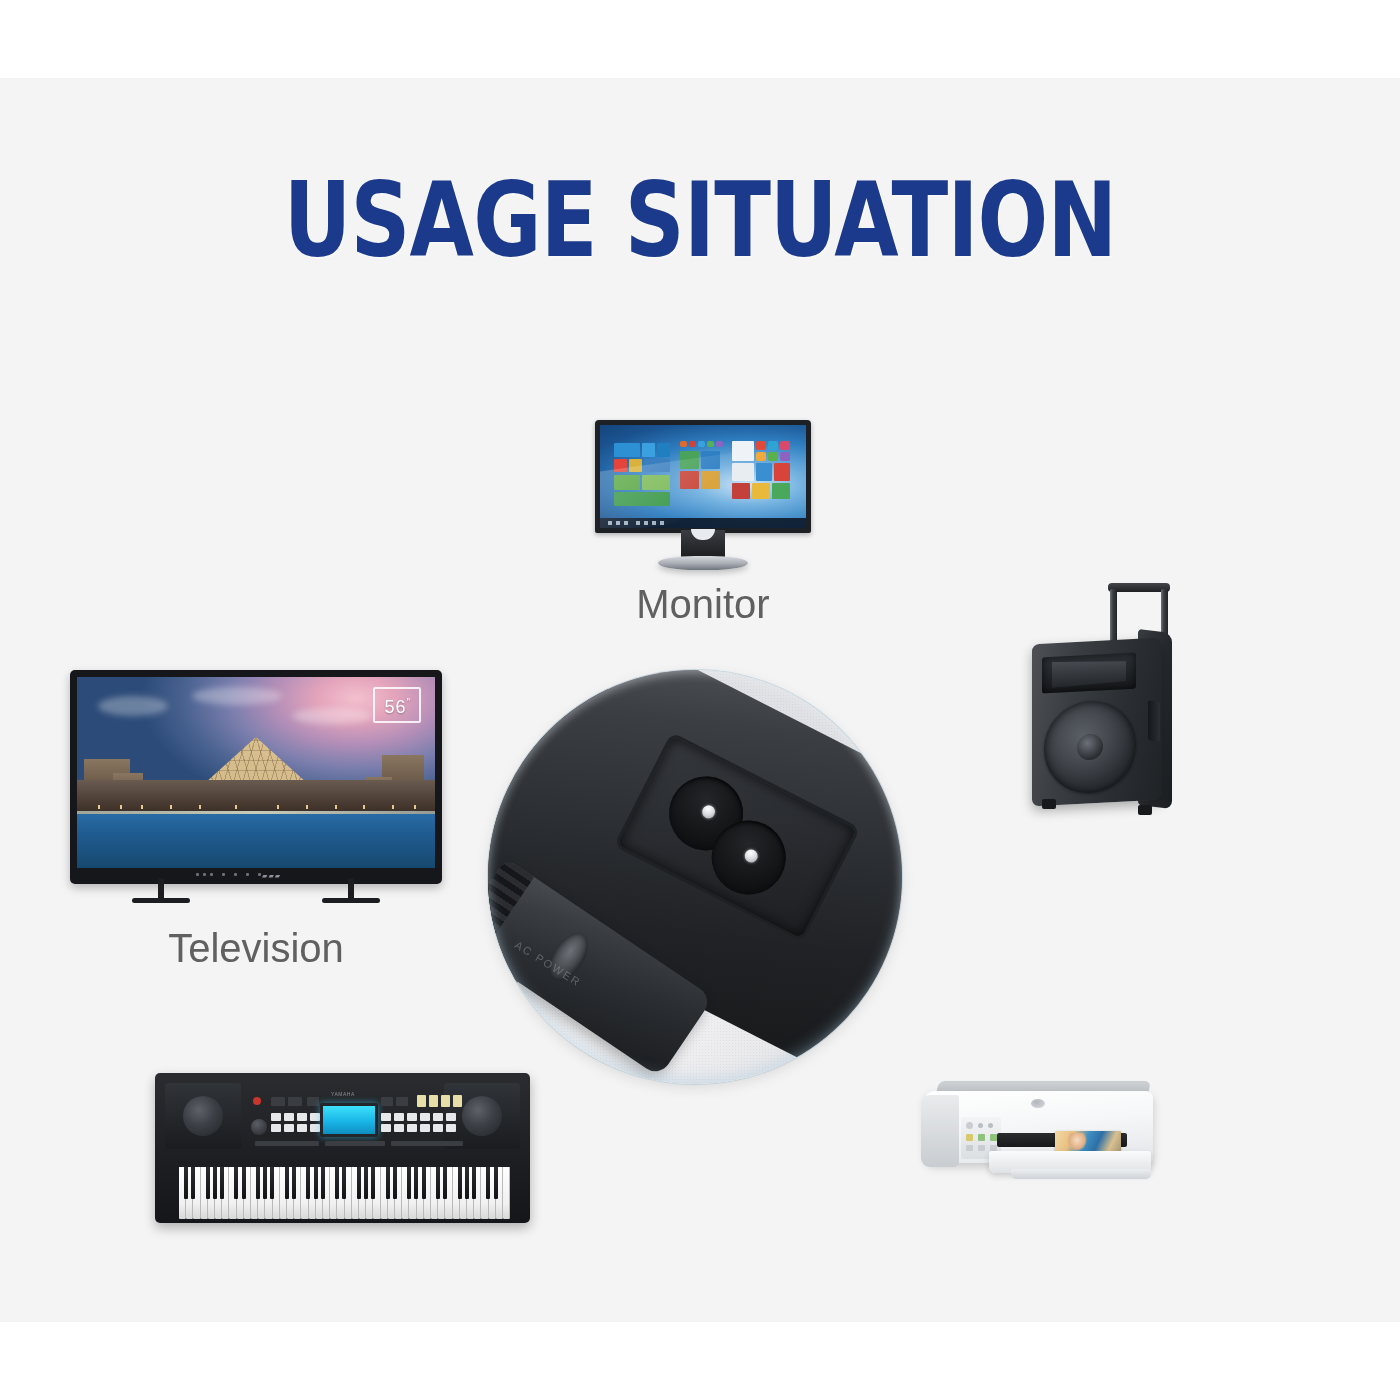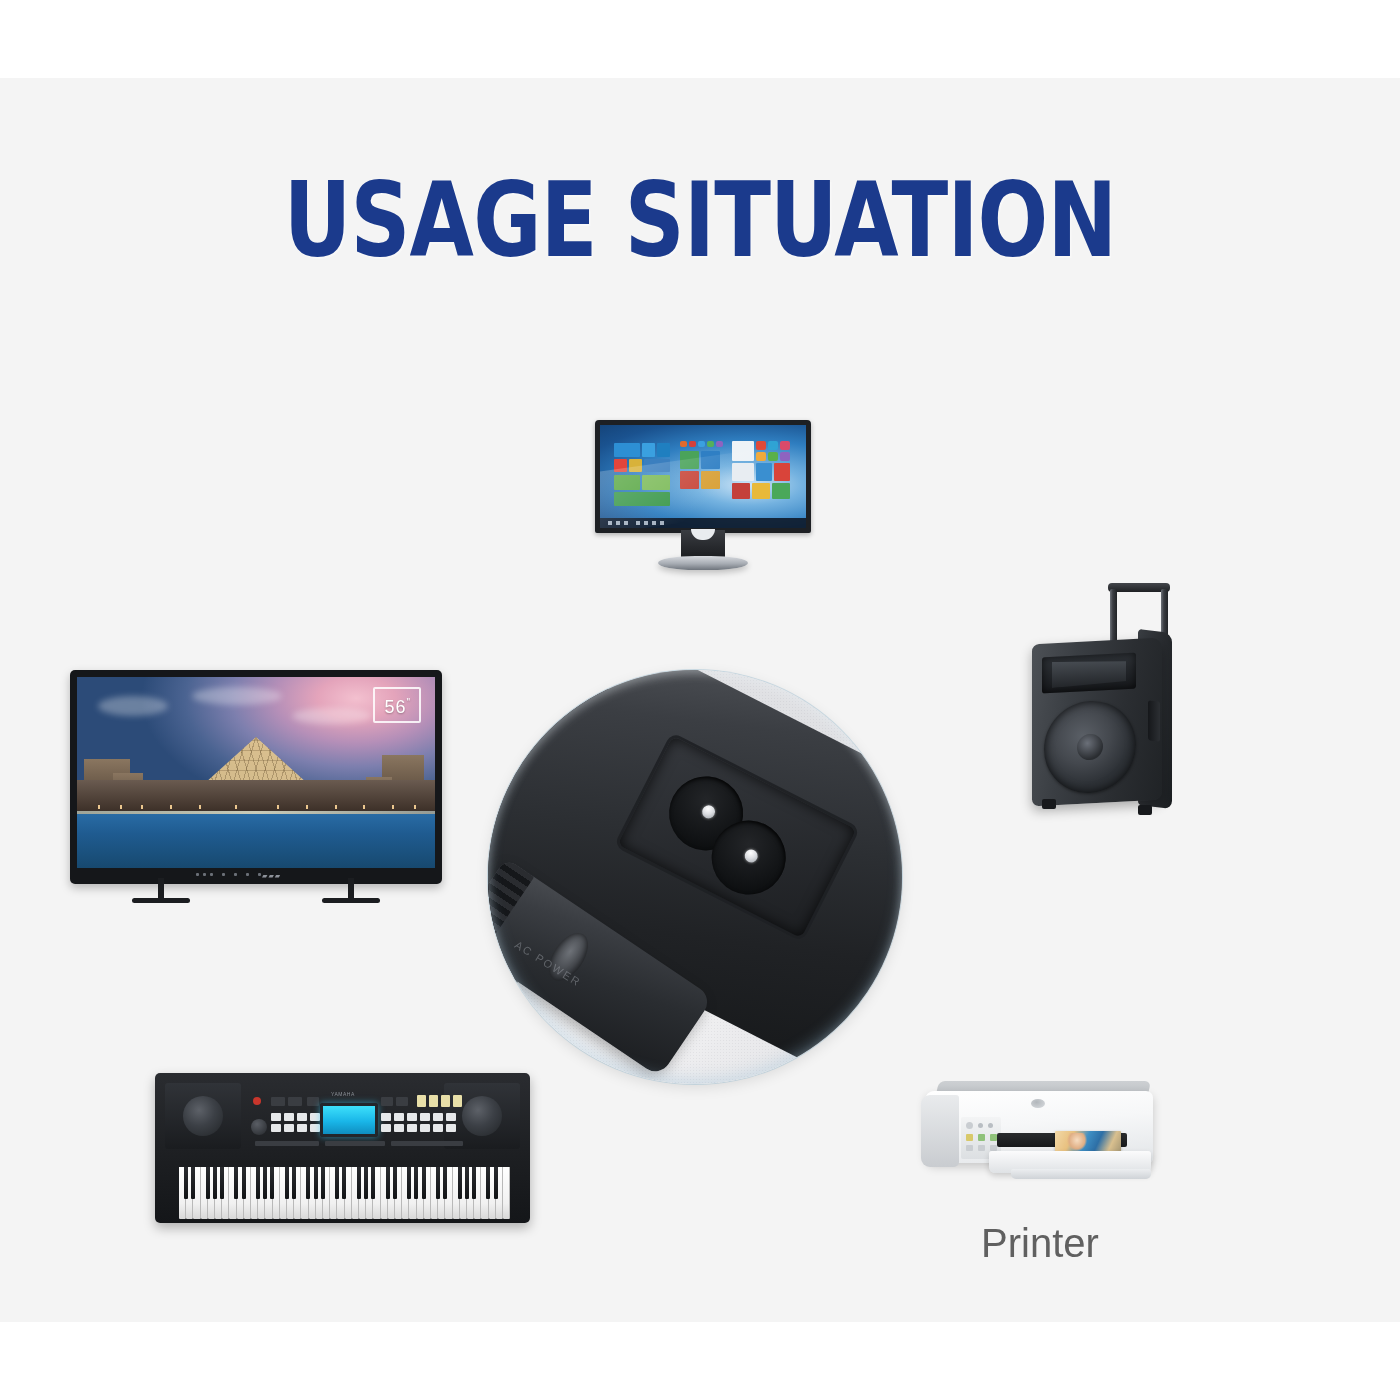--- a/index.html
+++ b/index.html
@@ -506,20 +506,21 @@
             <span class="tb-dot" style="left:36px;"></span>
             <span class="tb-dot" style="left:44px;"></span>
             <span class="tb-dot" style="left:52px;"></span>
             <span class="tb-dot" style="left:60px;"></span>
           </div>
         </div>
       </div>
       <div class="mon-neck"></div>
       <div class="mon-base"></div>
     </div>
+    <div class="caption" id="monitor-caption">Monitor</div>
 
     <div class="item" id="tv-item">
       <div class="tv-frame">
         <div class="tv-screen">
           <div class="tv-sky"></div>
           <span class="cloud" style="left:6%;top:10%;width:70px;height:20px;"></span>
           <span class="cloud" style="left:32%;top:5%;width:90px;height:18px;"></span>
           <span class="cloud" style="left:60%;top:16%;width:80px;height:16px;"></span>
 
           <div class="bldg" style="left:2%;width:46px;height:52px;"></div>
@@ -560,20 +561,21 @@
           <span class="chin-dot" style="left:26px;"></span>
           <span class="chin-dot" style="left:38px;"></span>
           <span class="chin-dot" style="left:50px;"></span>
           <span class="chin-dot" style="left:62px;"></span>
         </div>
         <div class="tv-logo">▰▰▰</div>
       </div>
       <div class="tv-leg" style="left:88px;"></div>
       <div class="tv-leg" style="left:278px;"></div>
     </div>
+    <div class="caption" id="tv-caption">Television</div>
 
     <div class="item" id="amp-item">
       <div class="amp-handle-bar"></div>
       <div class="amp-rail" style="left:90px;"></div>
       <div class="amp-rail" style="left:141px;"></div>
       <div class="amp-side"></div>
       <div class="amp-body"></div>
       <div class="amp-horn"></div>
       <div class="amp-woofer"></div>
       <div class="amp-grab"></div>
@@ -728,21 +730,20 @@
         <span class="pr-led" style="left:29px;top:17px;width:7px;height:7px;background:#8fc27a;border-radius:1px;"></span>
         <span class="pr-led" style="left:5px;top:28px;width:7px;height:6px;background:#c9cdd1;border-radius:1px;"></span>
         <span class="pr-led" style="left:17px;top:28px;width:7px;height:6px;background:#c9cdd1;border-radius:1px;"></span>
         <span class="pr-led" style="left:29px;top:28px;width:7px;height:6px;background:#c9cdd1;border-radius:1px;"></span>
       </div>
       <div class="pr-slot"></div>
       <div class="pr-photo"></div>
       <div class="pr-tray"></div>
       <div class="pr-tray2"></div>
     </div>
-    <div class="caption" id="pr-caption">Printer</div>
 
     <div id="plug-circle">
       <div class="pc-bg"></div>
       <div class="pc-device-edge"></div>
       <div class="pc-device"></div>
       <div class="pc-inlet"></div>
       <div class="pc-hole">
         <span class="pc-hole-a"></span>
         <span class="pc-hole-b"></span>
         <span class="pc-pin" style="left:34px;top:30px;"></span>

